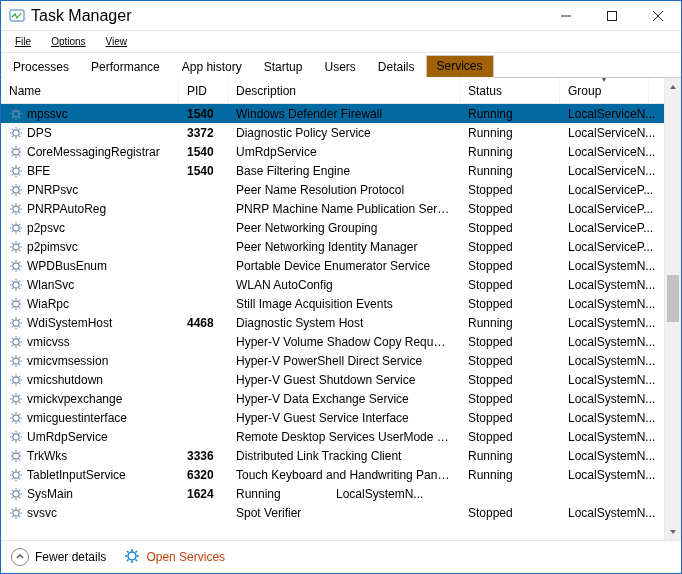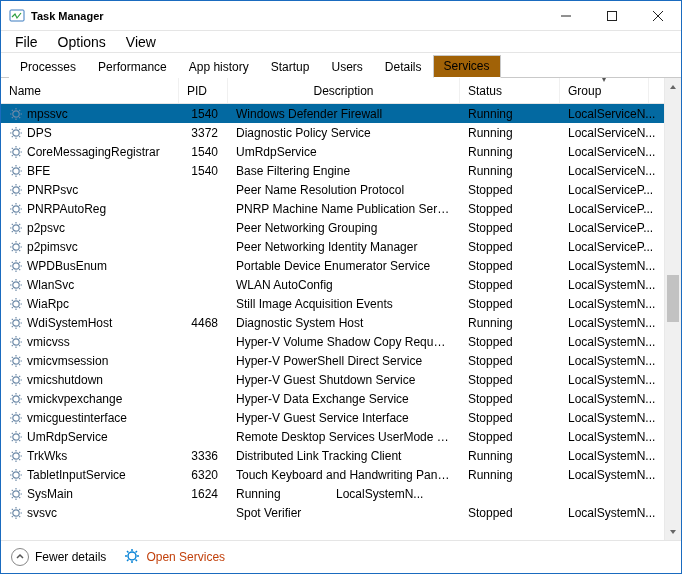--- a/index.html
+++ b/index.html
@@ -1,44 +1,44 @@
 <!DOCTYPE html>
 <html><head>
 <meta charset="utf-8">
 <style>
   * { box-sizing: border-box; }
   html, body { margin: 0; padding: 0; font-family: "Segoe UI", Tahoma, sans-serif; font-size: 12px; color: #000; }
   .window { width: 682px; height: 574px; border: 1px solid #1a6bbf; background: #fff; display: flex; flex-direction: column; position: relative; }
   .titlebar { height: 30px; display: flex; align-items: center; padding: 0 0 0 8px; border-bottom: 1px solid #e5e5e5; }
   .titlebar .appicon { width: 16px; height: 16px; margin-right: 6px; display:flex; align-items:center; justify-content:center; }
-  .titlebar .title { flex: 0 0 auto; font-size: 11px; font-weight: bold; }
+  .titlebar .title { flex: 0 0 auto; font-size: 16px; }
   .titlebar .spacer { flex: 1; }
   .winbtn { width: 46px; height: 30px; display: flex; align-items: center; justify-content: center; }
   .winbtn svg { width: 10px; height: 10px; stroke: #222; stroke-width: 1; fill: none; }
   .closebtn svg { width: 12px; height: 12px; }
   .menubar { height: 22px; display: flex; align-items: center; padding: 0 6px; gap: 4px; border-bottom: 1px solid #e5e5e5; }
-  .menuitem { padding: 2px 8px; font-size: 14px; }
-  .tabstrip { display: flex; align-items: flex-end; padding: 2px 4px 0 8px; background: #fff; border-bottom: 1px solid #c9c9c9; height: 25px;}
+  .menuitem { padding: 2px 8px; font-size: 10px; text-decoration: underline; }
+  .tabstrip { display: flex; align-items: flex-end; padding: 2px 4px 0 1px; background: #fff; border-bottom: 1px solid #c9c9c9; height: 25px;}
   .tab { padding: 3px 10px 4px 10px; font-size: 12px; border: 1px solid transparent; border-bottom:none; margin-right: 0px; position:relative; top:1px; background:#fff;}
   .tab.active { border: 1px solid #c9c9c9; border-bottom: 1px solid #fff; background: #a16207; }
   .listarea { flex: 1; display: flex; overflow: hidden; position:relative; }
   .table { flex: 1; overflow: hidden; display:flex; flex-direction:column; }
   .colheaders { display: flex; height: 26px; align-items: center; border-bottom: 1px solid #e5e5e5; padding-right: 15px;}
   .colheaders .col { padding: 0 8px; font-size: 12px; color:#000; position:relative; border-right:1px solid #f0f0f0; height:100%; display:flex; align-items:center;}
   .colheaders .col .sortind { position:absolute; top:-3px; left:50%; transform:translateX(-50%); font-size:8px; color:#555;}
   .col.name { flex: 0 0 178px; }
   .col.pid  { flex: 0 0 49px; justify-content:flex-start; }
-  .col.desc { flex: 0 0 232px; justify-content: center; }
+  .col.desc { flex: 0 0 232px; }
   .col.status{ flex: 0 0 100px; }
   .col.group{ flex: 1 1 100px; }
   .rows { flex:1; overflow:hidden; }
   .row { display: flex; height: 19px; align-items: center; font-size: 12px; white-space: nowrap; }
   .row .cell { overflow: hidden; text-overflow: ellipsis; padding: 0 8px; }
   .row .cell.name { flex: 0 0 178px; display:flex; align-items:center; gap:4px;}
-  .row .cell.pid  { flex: 0 0 49px; text-align:right; padding-right:10px;}
+  .row .cell.pid  { flex: 0 0 49px; text-align:left; padding-right:10px;font-weight:bold;}
   .row .cell.desc { flex: 0 0 232px; }
   .row .cell.status{ flex: 0 0 100px; }
   .row .cell.group{ flex: 1 1 100px; }
   .row.selected { background: #0369a1; }
   .svc-icon { width:14px; height:14px; flex:0 0 14px; display:flex; align-items:center; justify-content:center;}
   .scrollbar { width: 17px; background: #f0f0f0; display:flex; flex-direction:column; border-left:1px solid #e9e9e9;}
   .sb-btn { height: 17px; display:flex; align-items:center; justify-content:center; background:#f0f0f0;}
   .sb-btn svg { width:8px; height:8px; fill:#666; }
   .sb-track { flex:1; position:relative; }
   .sb-thumb { position:absolute; left:2px; right:2px; background:#c2c2c2; border-radius:0px;}

